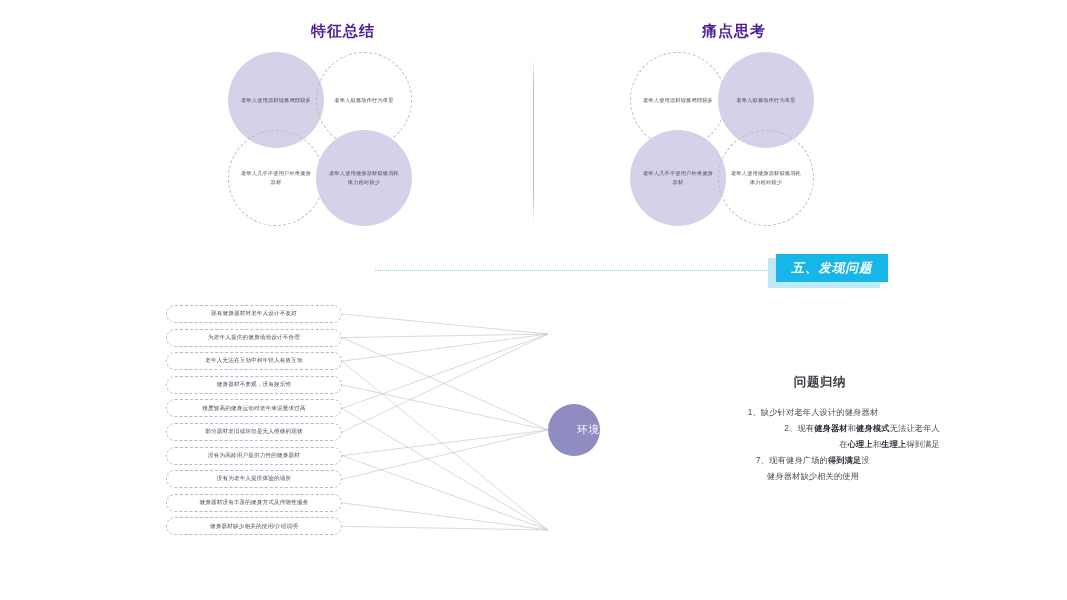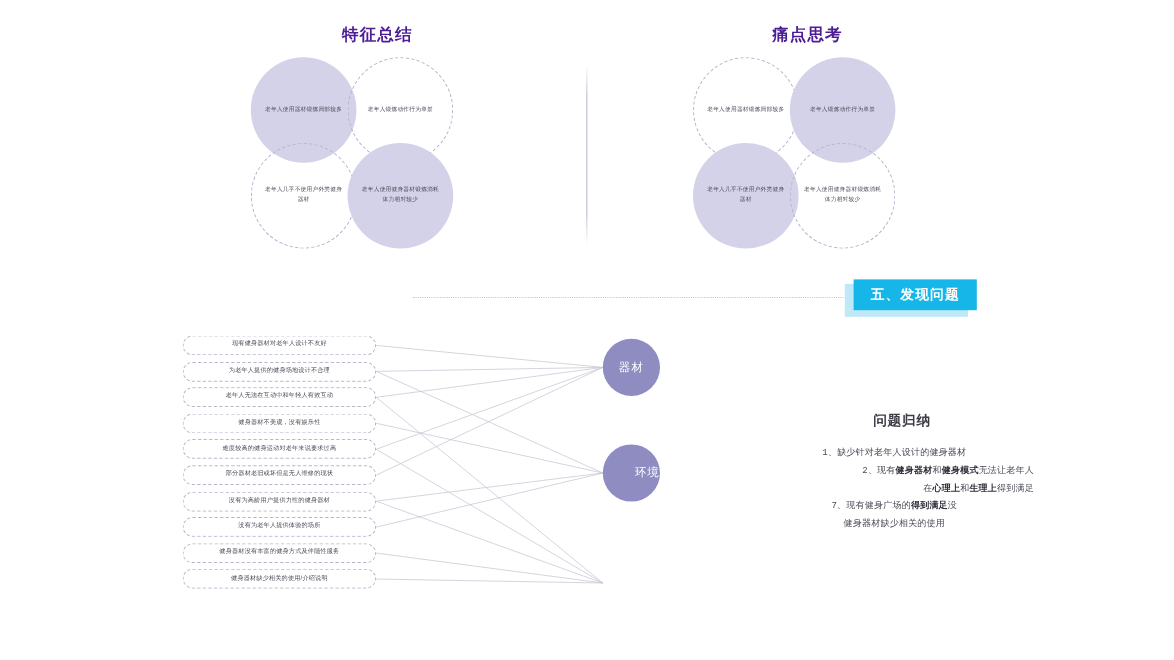--- a/index.html
+++ b/index.html
@@ -45,21 +45,21 @@
   #v-divider{
     position:absolute;left:533px;top:58px;width:1px;height:165px;
     background:linear-gradient(to bottom,rgba(190,190,205,0),#bcbacd 18%,#bcbacd 82%,rgba(190,190,205,0));
   }
 
   
   #dot-rule{
     position:absolute;left:375px;top:270px;width:402px;height:1px;
     border-top:1.5px dotted #8fd9f0;
   }
-  #badge-wrap{position:absolute;left:768px;top:254px;width:120px;height:34px;}
+  #badge-wrap{position:absolute;left:768px;top:254px;width:120px;height:34px;font-style:italic;}
   #badge-shadow{
     position:absolute;left:0;top:4px;width:112px;height:30px;
     background:#bfe9f7;
   }
   #badge{
     position:absolute;left:8px;top:0px;width:112px;height:28px;
     background:#16b6e8;color:#ffffff;font-size:12.5px;font-weight:700;
     display:flex;align-items:center;justify-content:center;letter-spacing:1px;
     white-space:nowrap;
   }
@@ -83,21 +83,21 @@
     position:absolute;width:52px;height:52px;border-radius:50%;
     background:#8e8cc0;color:#ffffff;
     display:flex;align-items:center;justify-content:center;
     font-size:10.5px;font-weight:400;letter-spacing:1px;
   }
   #node-0{left:548px;top:308px;}
   #node-1{left:548px;top:404px;justify-content:flex-end;}
   #node-2{left:548px;top:504px;}
 
   
-  #summary{position:absolute;left:700px;top:374px;width:240px;text-align:center;font-family:Liberation Mono, monospace;}
+  #summary{position:absolute;left:700px;top:374px;width:240px;text-align:center;}
   #summary h3{
     margin:0 0 14px 0;font-size:12.5px;font-weight:700;color:#3c3c46;letter-spacing:.6px;
   }
   .sum-line{
     font-size:8.2px;line-height:1.95;color:#4a4a57;letter-spacing:.2px;
   }
   .sum-line b{font-weight:700;color:#2f2f3a;}
   .sum-line.ind-a{padding-right:14px;}
   .sum-line.ind-b{padding-left:0px;text-align:right;}
 </style>
@@ -189,23 +189,20 @@
         <span>没有为老年人提供体验的场所</span>
       </div>
       <div class="pill">
         <span>健身器材没有丰富的健身方式及伴随性服务</span>
       </div>
       <div class="pill">
         <span>健身器材缺少相关的使用/介绍说明</span>
       </div>
     </div>
 
-  <div class="node" id="node-0">
-    <span>器材</span>
-  </div>
   <div class="node" id="node-1">
     <span>环境</span>
   </div>
 
   <div id="summary">
     <h3>问题归纳</h3>
     <div id="summary-lines">
         <div class="sum-line ind-a"><span>1、缺少针对老年人设计的健身器材</span></div>
         <div class="sum-line ind-b"><span>2、现有</span><b>健身器材</b><span>和</span><b>健身模式</b><span>无法让老年人</span></div>
         <div class="sum-line ind-b"><span>在</span><b>心理上</b><span>和</span><b>生理上</b><span>得到满足</span></div>

